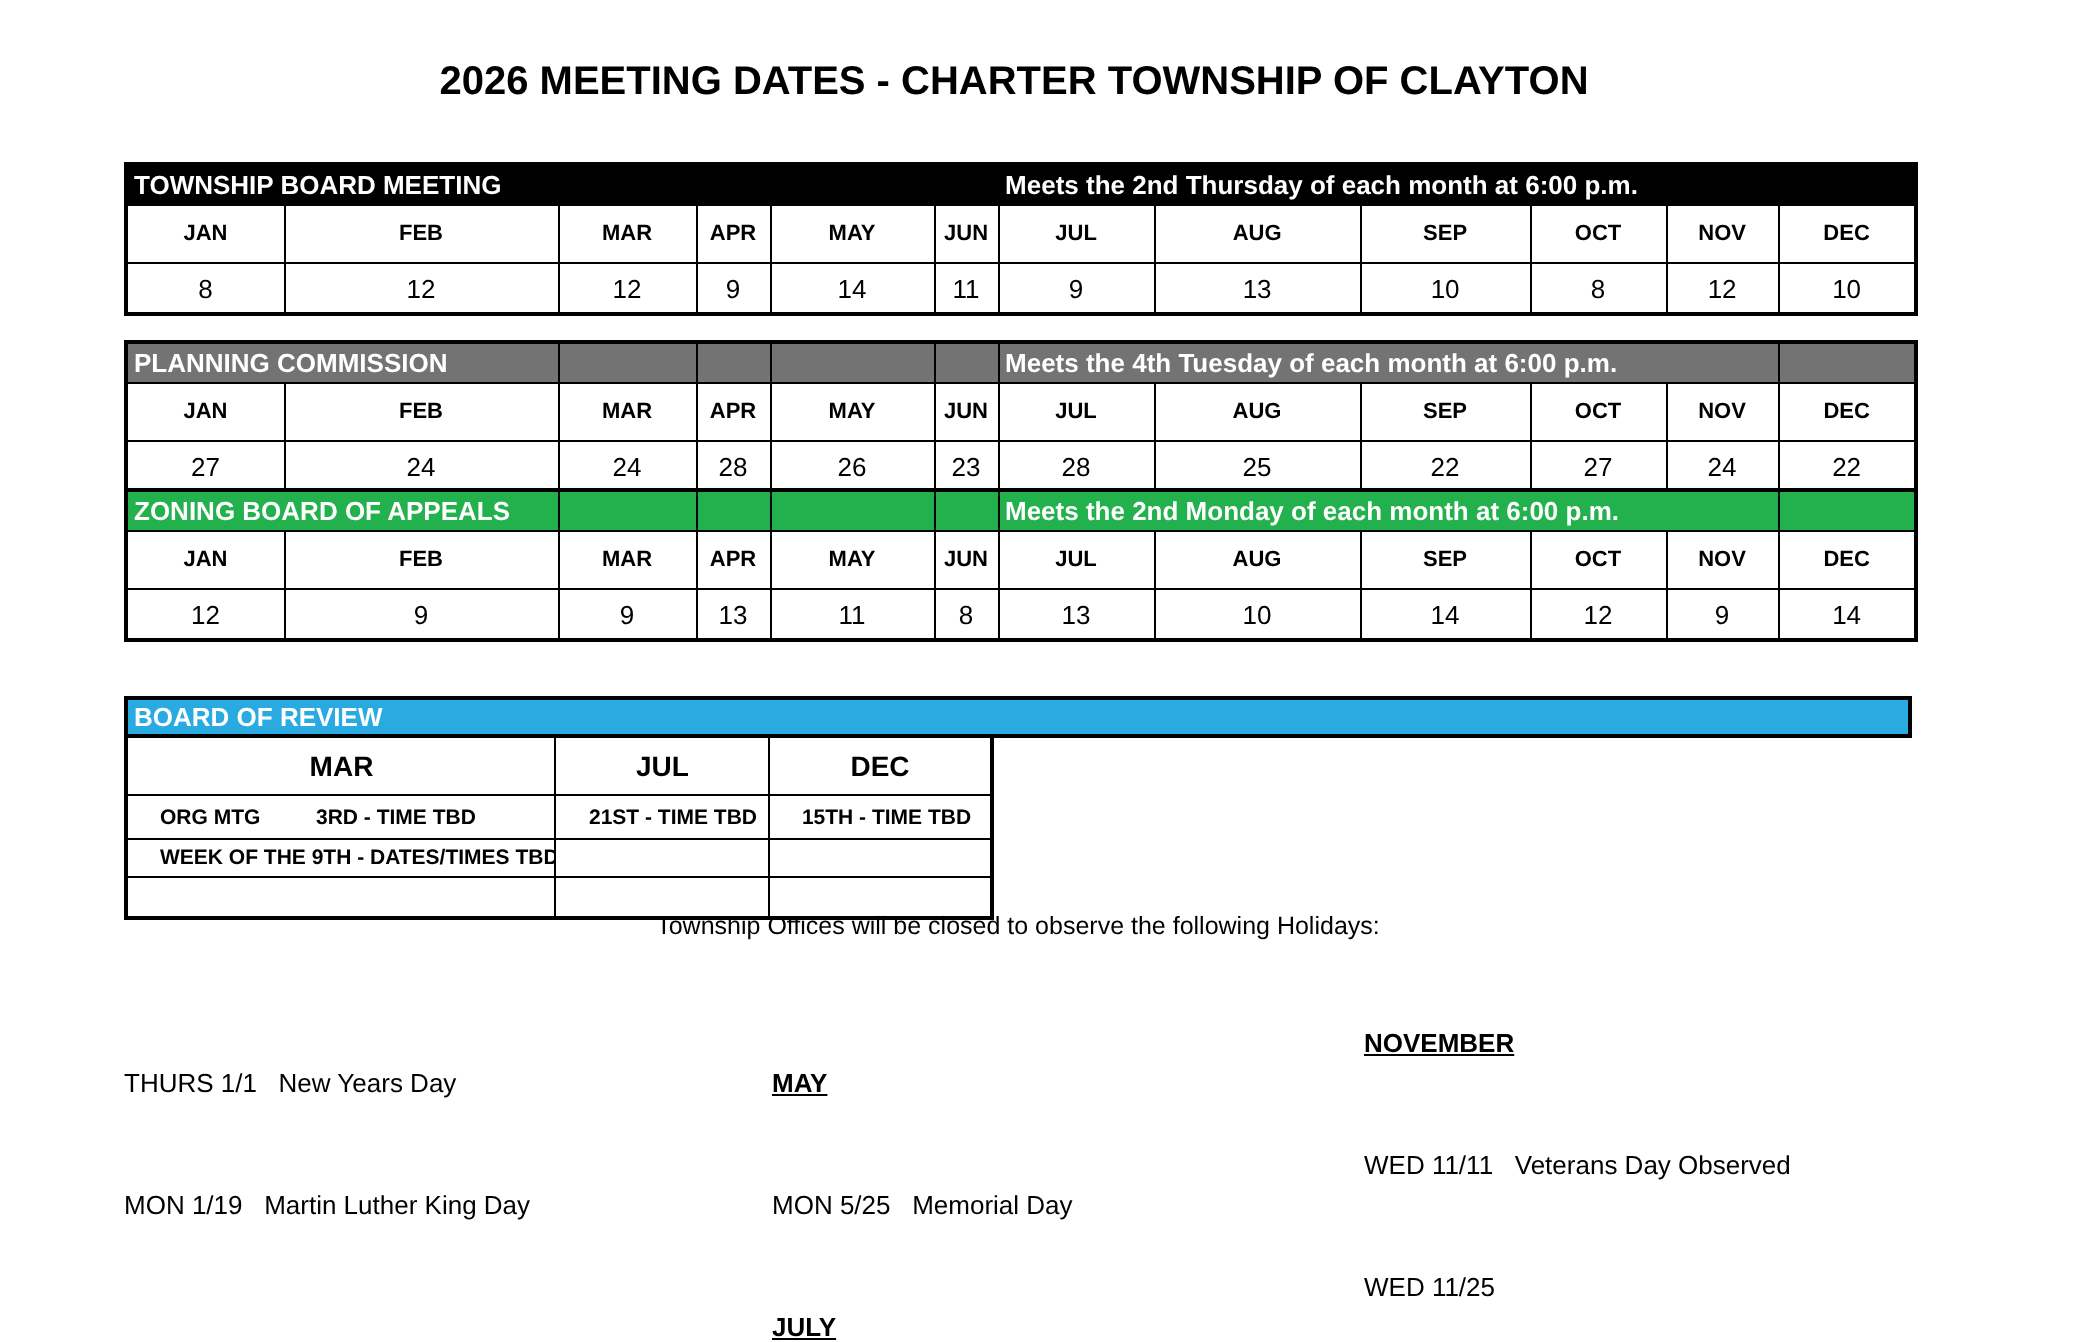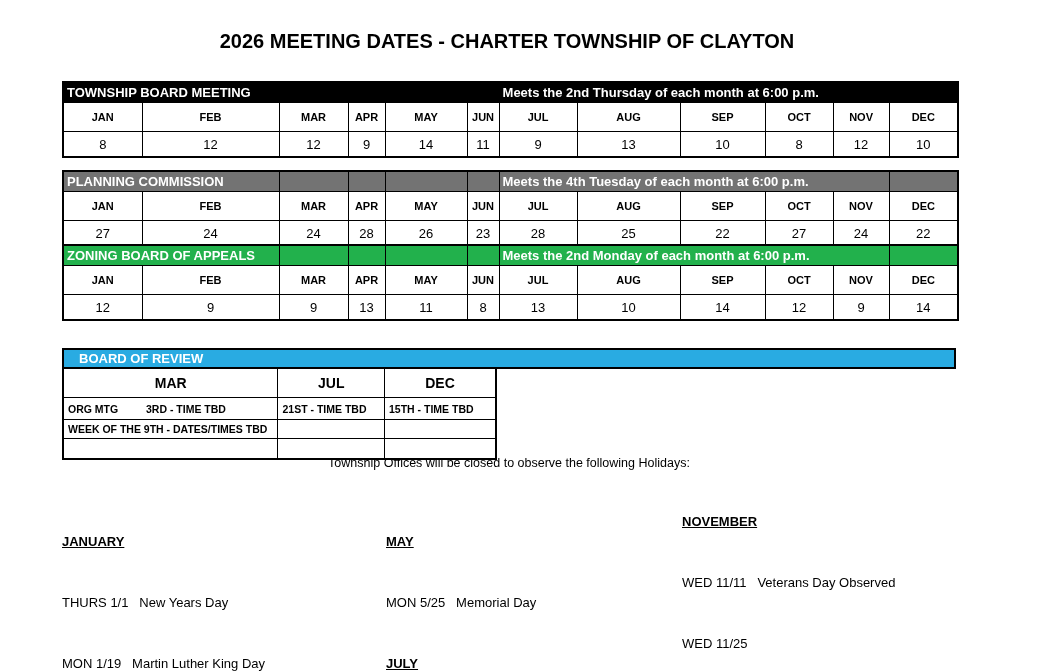--- a/index.html
+++ b/index.html
@@ -14,26 +14,26 @@
   tr.bar td{height:19px;color:#fff;font-weight:bold;font-size:13px;padding:0 0 0 3px;
             white-space:nowrap;vertical-align:middle;}
   tr.bar.black td{background:#000;margin-left:28px;}
   tr.bar.purple td{background:#737373;}
   tr.bar.green td{background:#22B14C;}
   td.mh{height:26px;text-align:center;font-weight:bold;font-size:11px;vertical-align:middle;}
   td.dv{height:22px;text-align:center;font-size:13px;vertical-align:middle;}
   
   .bor-bar{position:absolute;left:62px;top:348px;width:894px;height:21px;box-sizing:border-box;
            background:#29ABE2;border:2px solid #000;color:#fff;font-weight:bold;font-size:13px;
-           line-height:17px;padding-left:15px;}
+           line-height:17px;padding-left:3px;}
   table.bor{position:absolute;left:62px;top:367px;border-collapse:collapse;table-layout:fixed;
             width:435px;border:2px solid #000;}
   table.bor td{border:1px solid #000;overflow:hidden;vertical-align:middle;}
   td.borh{height:26px;text-align:center;font-weight:bold;font-size:14px;}
-  td.bors{height:21px;font-size:10.5px;font-weight:600;padding:0 0 0 4px;white-space:nowrap;}
+  td.bors{height:21px;font-size:10.5px;font-weight:600;padding:0 0 0 16px;white-space:nowrap;}
   td.bors .orglbl{display:inline-block;width:78px;}
   tr.borr2 td{height:18px;}
   tr.borr3 td{height:19px;}
   
   .intro{position:absolute;top:456px;left:62px;width:894px;text-align:center;font-size:12.5px;}
   .hcol{position:absolute;font-size:13px;line-height:20.2px;white-space:pre;}
   .hcol1{left:62px;top:492px;}
   .hcol2{left:386px;top:492px;}
   .hcol3{left:682px;top:472px;}
   .hh{font-weight:bold;text-decoration:underline;}
@@ -235,21 +235,20 @@
       <td class="bors"></td>
       <td class="bors"></td>
       <td class="bors"></td>
     </tr>
   </tbody>
     </table>
 
   <div class="intro">Township Offices will be closed to observe the following Holidays:</div>
 
   <div class="hcol hcol1">
-    <div class="hh">JANUARY</div>
     <div>THURS 1/1   New Years Day</div>
     <div>MON 1/19   Martin Luther King Day</div>
     
     
     
     
   </div>
 
   <div class="hcol hcol2">
     <div class="hh">MAY</div>

